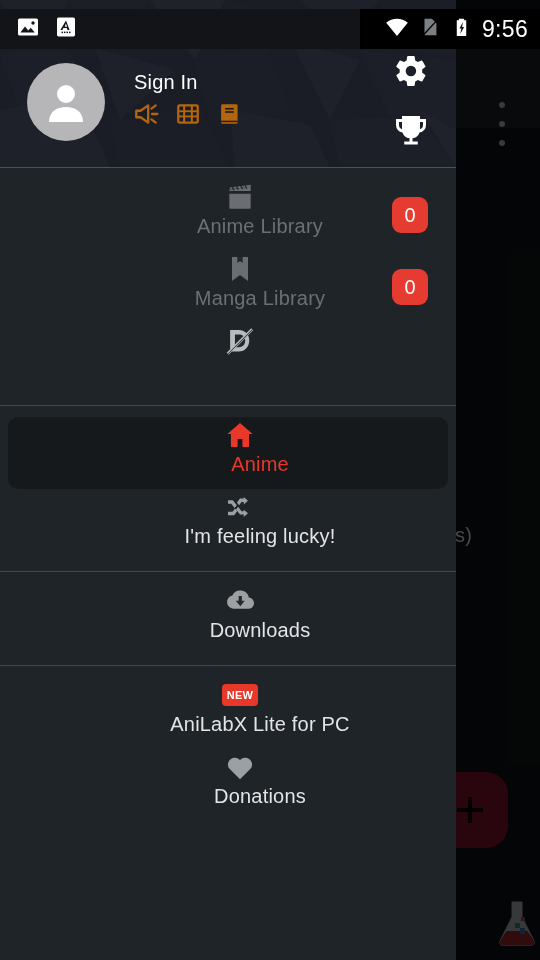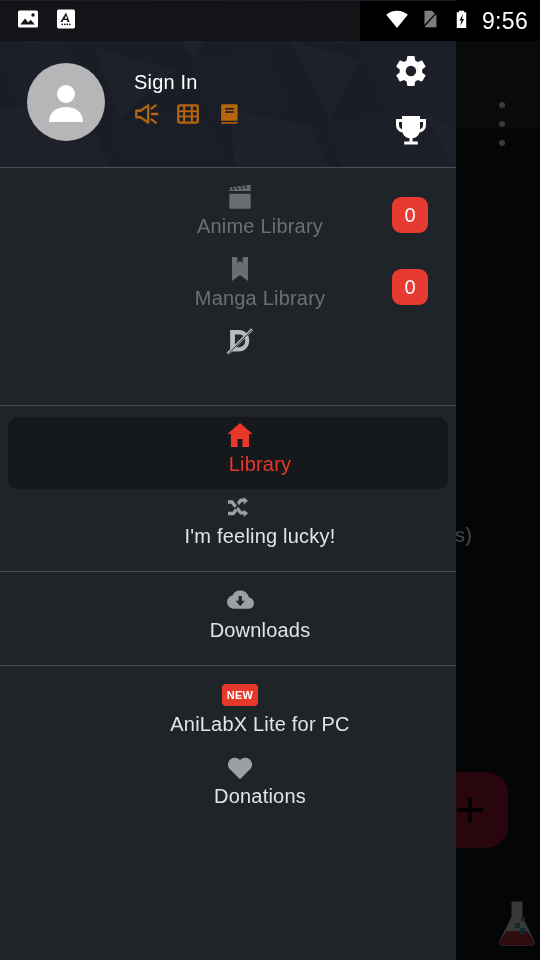--- a/index.html
+++ b/index.html
@@ -62,21 +62,21 @@
 
   
   #scrim {
     position: absolute; inset: 0;
     background: rgba(0,0,0,0.55);
     pointer-events: none;
   }
 
   
   #status-bar {
-    position: absolute; left: 0; top: 1px;
+    position: absolute; left: 0; top: 9px;
     width: 540px; height: 40px;
     background: #121417;
     display: flex; align-items: center;
     z-index: 40;
   }
   #status-left { display: flex; align-items: center; gap: 14px; padding-left: 16px; }
   #status-right {
     margin-left: auto; display: flex; align-items: center; gap: 10px;
     padding-right: 12px; height: 40px;
   }
@@ -328,21 +328,21 @@
       <div class="group-pad-bottom"></div>
       <div class="nav-group-sep"></div>
       <div class="group-pad-top"></div>
 
       <div class="nav-item selected">
         <span class="nav-icon">
           <svg viewBox="0 0 24 24" width="32" height="32">
             <path fill="#e8382a" d="M12 3 2.5 11.2h2.7V21h5V15h3.6v6h5v-9.8h2.7Z"></path>
           </svg>
         </span>
-        <span class="nav-label">Library</span>
+        <span class="nav-label">Anime</span>
       </div>
 
       <div class="nav-item">
         <span class="nav-icon">
           <svg viewBox="0 0 24 24" width="32" height="32">
             <path fill="#9ca0a3" d="M14.8 4.5 18 7.3l-3.2 2.8V8.2h-1.6l-1.9 2.4-1.6-2 2.3-2.9h2.8Z"></path>
             <path fill="#9ca0a3" d="M3 7h3.6l3 3.7-1.6 2-2.6-3.2H3Z"></path>
             <path fill="#9ca0a3" d="M14.8 14 18 16.7l-3.2 2.8v-1.9h-2.8l-3-3.7 1.6-2 2.6 3.2h1.6Z"></path>
             <path fill="#9ca0a3" d="M3 15.6h3.4l1.9-2.4 1.6 2-2.3 2.9H3Z"></path>
           </svg>

